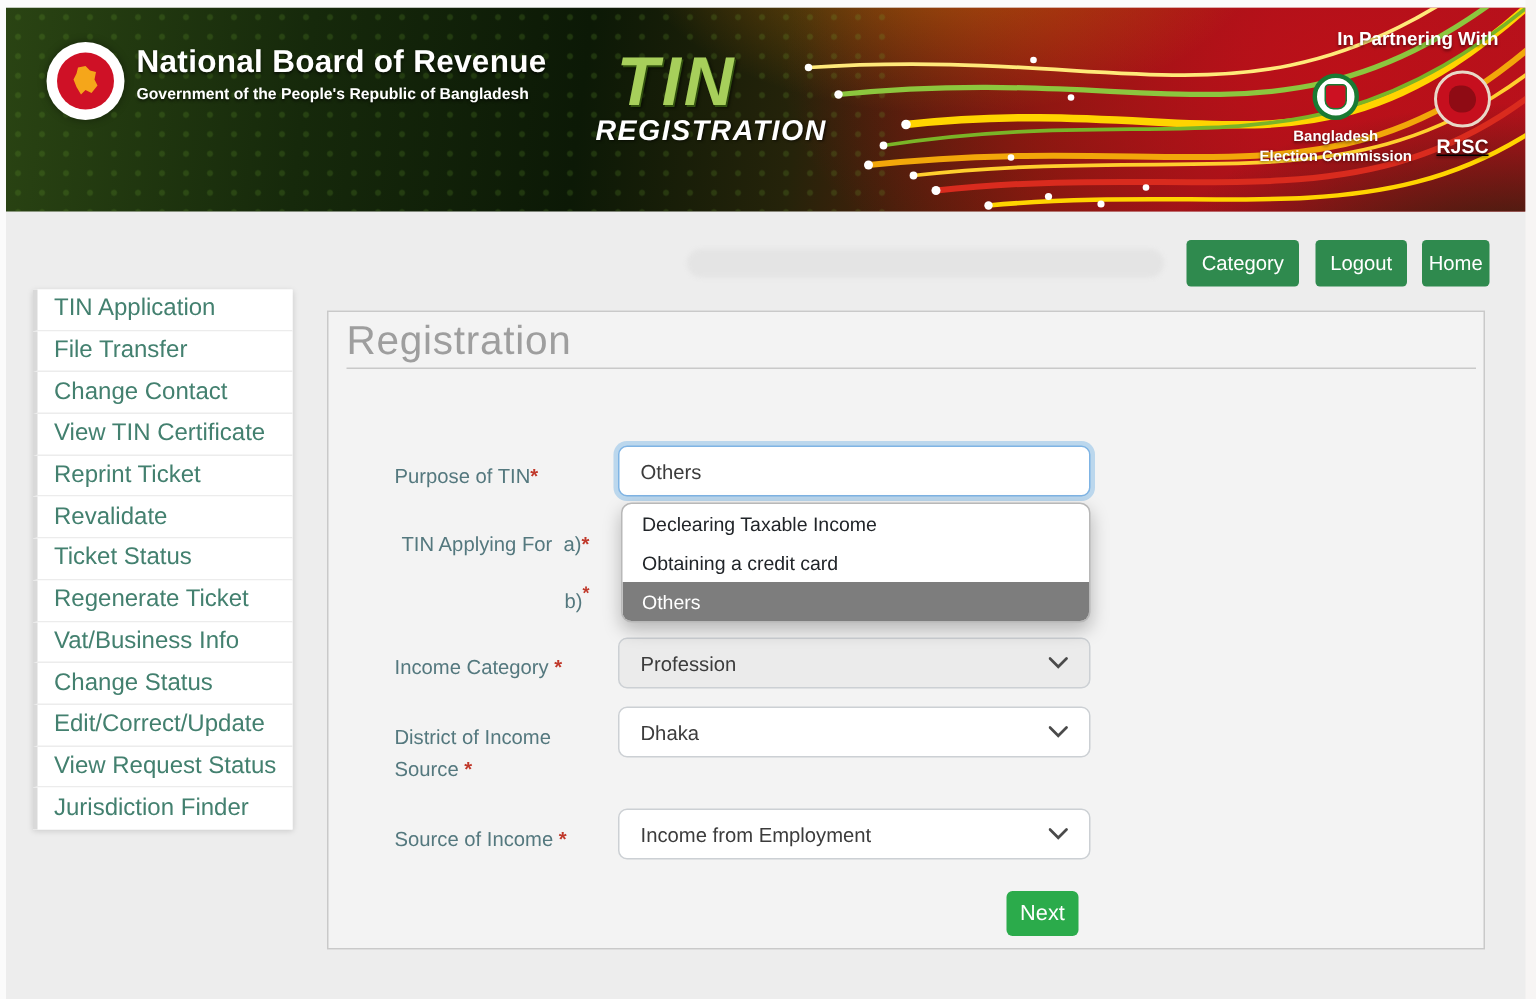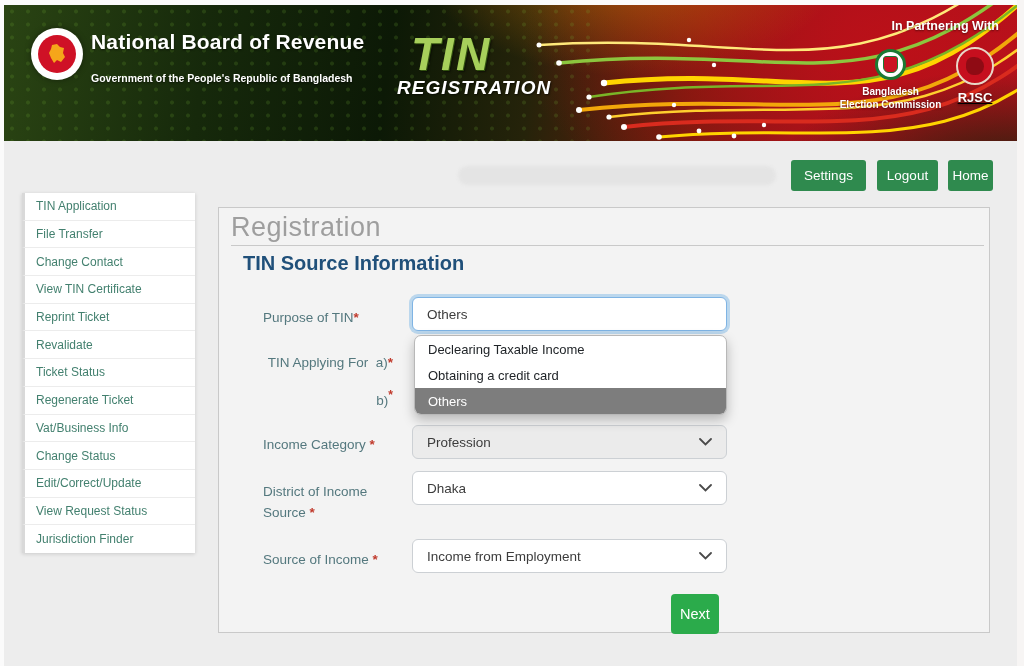--- a/index.html
+++ b/index.html
@@ -36,21 +36,21 @@
     background:#fff; border-radius:50%;
     display:flex; align-items:center; justify-content:center;
     box-shadow:0 0 6px rgba(0,0,0,0.4);
   }
   .nbr-logo-inner {
     width:38px; height:38px; border-radius:50%; background:#cf1126;
     display:flex; align-items:center; justify-content:center;
   }
   .org-block { position:absolute; left:87px; top:25px; color:#fff; }
   .org-name { font-size:21px; font-weight:700; letter-spacing:0.2px; text-shadow:0 1px 2px rgba(0,0,0,0.6); }
-  .org-sub  { font-size:10.5px; font-weight:700; margin-top:18px; text-shadow:0 1px 2px rgba(0,0,0,0.6); }
+  .org-sub  { font-size:10.5px; font-weight:700; margin-top:3px; text-shadow:0 1px 2px rgba(0,0,0,0.6); }
   .tin-block { position:absolute; left:393px; top:22px; }
   .tin-title {
     font-size:46px; font-weight:800; font-style:italic; margin-left:14px;
     color:#a7cf5b; letter-spacing:2px;
     text-shadow:1px 1px 0 #32520f, 2px 2px 2px rgba(0,0,0,0.5);
   }
   .tin-sub {
     font-size:19px; font-weight:700; font-style:italic; color:#fff;
     letter-spacing:1px; margin-top:-4px; text-shadow:1px 1px 2px rgba(0,0,0,0.6);
   }
@@ -90,21 +90,21 @@
   .btn-logout   { left:877px; width:61px; }
   .btn-home     { left:948px; width:45px; }
 
   
   .sidebar {
     position:absolute; left:22px; top:193px; width:173px;
     background:#fff; box-shadow:0 1px 4px rgba(0,0,0,0.15);
   }
   .side-item {
     height:27.7px; display:flex; align-items:center;
-    padding-left:11px; font-size:12px; color:#43806f;
+    padding-left:11px; font-size:16px; color:#43806f;
     background:#fff; border-left:3px solid #d9d9d9;
     border-bottom:1px solid #ececec; cursor:pointer;
   }
   .side-item:last-child { border-bottom:none; }
 
   
   .panel {
     position:absolute; left:218px; top:207px; width:772px; height:426px;
     background:#f3f3f3; border:1px solid #c9c9c9;
   }
@@ -141,21 +141,21 @@
     background:#fff; border:1px solid #b8b8b8; border-radius:7px;
     overflow:hidden; z-index:20;
     box-shadow:0 5px 12px rgba(0,0,0,0.25);
   }
   .dd-option {
     height:26px; display:flex; align-items:center;
     padding-left:13px; font-size:13px; color:#212529; cursor:pointer;
   }
   .dd-selected { background:#7d7d7d; color:#fff; }
   .next-btn {
-    position:absolute; left:452px; top:386px; width:48px; height:40px;
+    position:absolute; left:452px; top:386px; width:48px; height:30px;
     background:#2bab4b; color:#fff; border:none; border-radius:4px;
     font-family:inherit; font-size:14.5px; cursor:pointer;
   }
 </style>
 </head>
 <body>
 
 <div class="frame-strip frame-top"></div>
 <div class="frame-strip frame-left"></div>
 <div class="frame-strip frame-right"></div>
@@ -224,21 +224,21 @@
 
   <div class="rjsc-block">
     <div class="rjsc-logo">
       <div class="rjsc-map"></div>
     </div>
     <div class="rjsc-text">RJSC</div>
   </div>
 </header>
 
 <div class="redacted-pill"></div>
-<button class="top-btn btn-settings">Settings</button>
+<button class="top-btn btn-settings">Category</button>
 <button class="top-btn btn-logout">Logout</button>
 <button class="top-btn btn-home">Home</button>
 
 <nav class="sidebar">
   <div class="side-item">TIN Application</div>
   <div class="side-item">File Transfer</div>
   <div class="side-item">Change Contact</div>
   <div class="side-item">View TIN Certificate</div>
   <div class="side-item">Reprint Ticket</div>
   <div class="side-item">Revalidate</div>
@@ -247,21 +247,20 @@
   <div class="side-item">Vat/Business Info</div>
   <div class="side-item">Change Status</div>
   <div class="side-item">Edit/Correct/Update</div>
   <div class="side-item">View Request Status</div>
   <div class="side-item">Jurisdiction Finder</div>
 </nav>
 
 <main class="panel">
   <h1 class="page-title">Registration</h1>
   <div class="title-rule"></div>
-  <h2 class="section-title">TIN Source Information</h2>
 
   <div class="f-label" style="top:99px;">
     <span>Purpose of TIN</span><span class="req">*</span>
   </div>
   <div class="select-box select-focused" style="top:89px;">
     <span>Others</span>
   </div>
 
   <div class="lbl-right" style="top:147px;">
     <span>TIN Applying For</span>&nbsp;&nbsp;<span>a)</span><span class="req">*</span>

